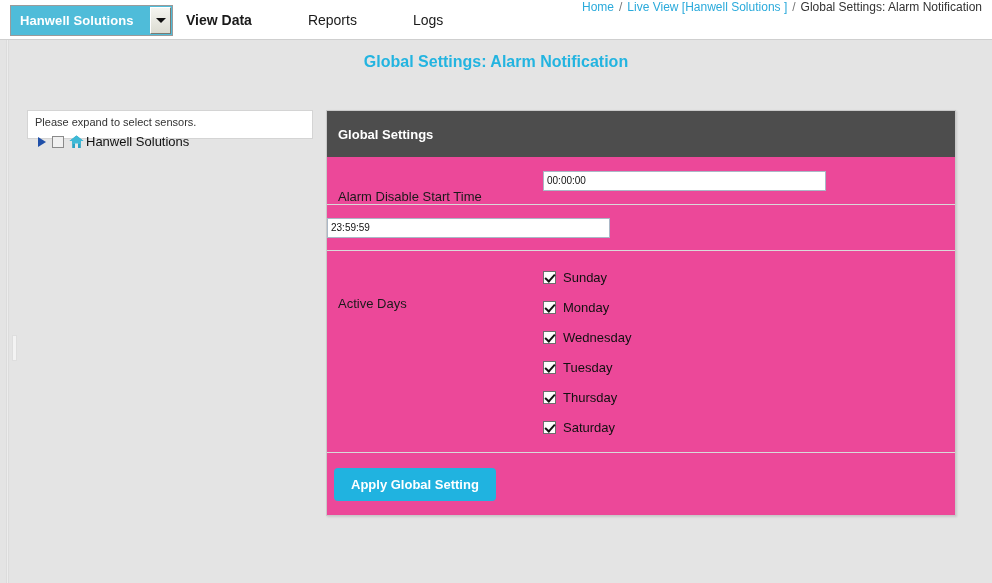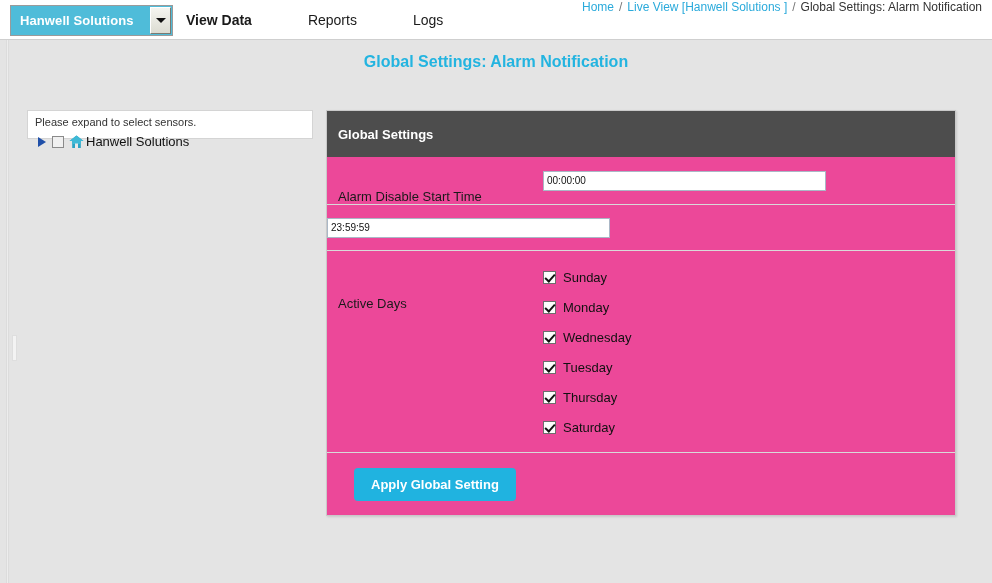--- a/index.html
+++ b/index.html
@@ -221,21 +221,21 @@
   }
   .form-row.days {
     align-items: flex-start;
     padding-top: 9px;
     padding-bottom: 10px;
     min-height: 0;
   }
   .form-row.actions {
     border-bottom: none;
     min-height: 62px;
-    padding-left: 27px;
+    padding-left: 7px;
   }
   .form-label {
     width: 216px;
     padding-left: 11px;
     box-sizing: border-box;
     font-size: 13px;
     color: #1a1a1a;
     margin-top: 32px;
   }
   .form-row.days .form-label { padding-top: 4px; }

